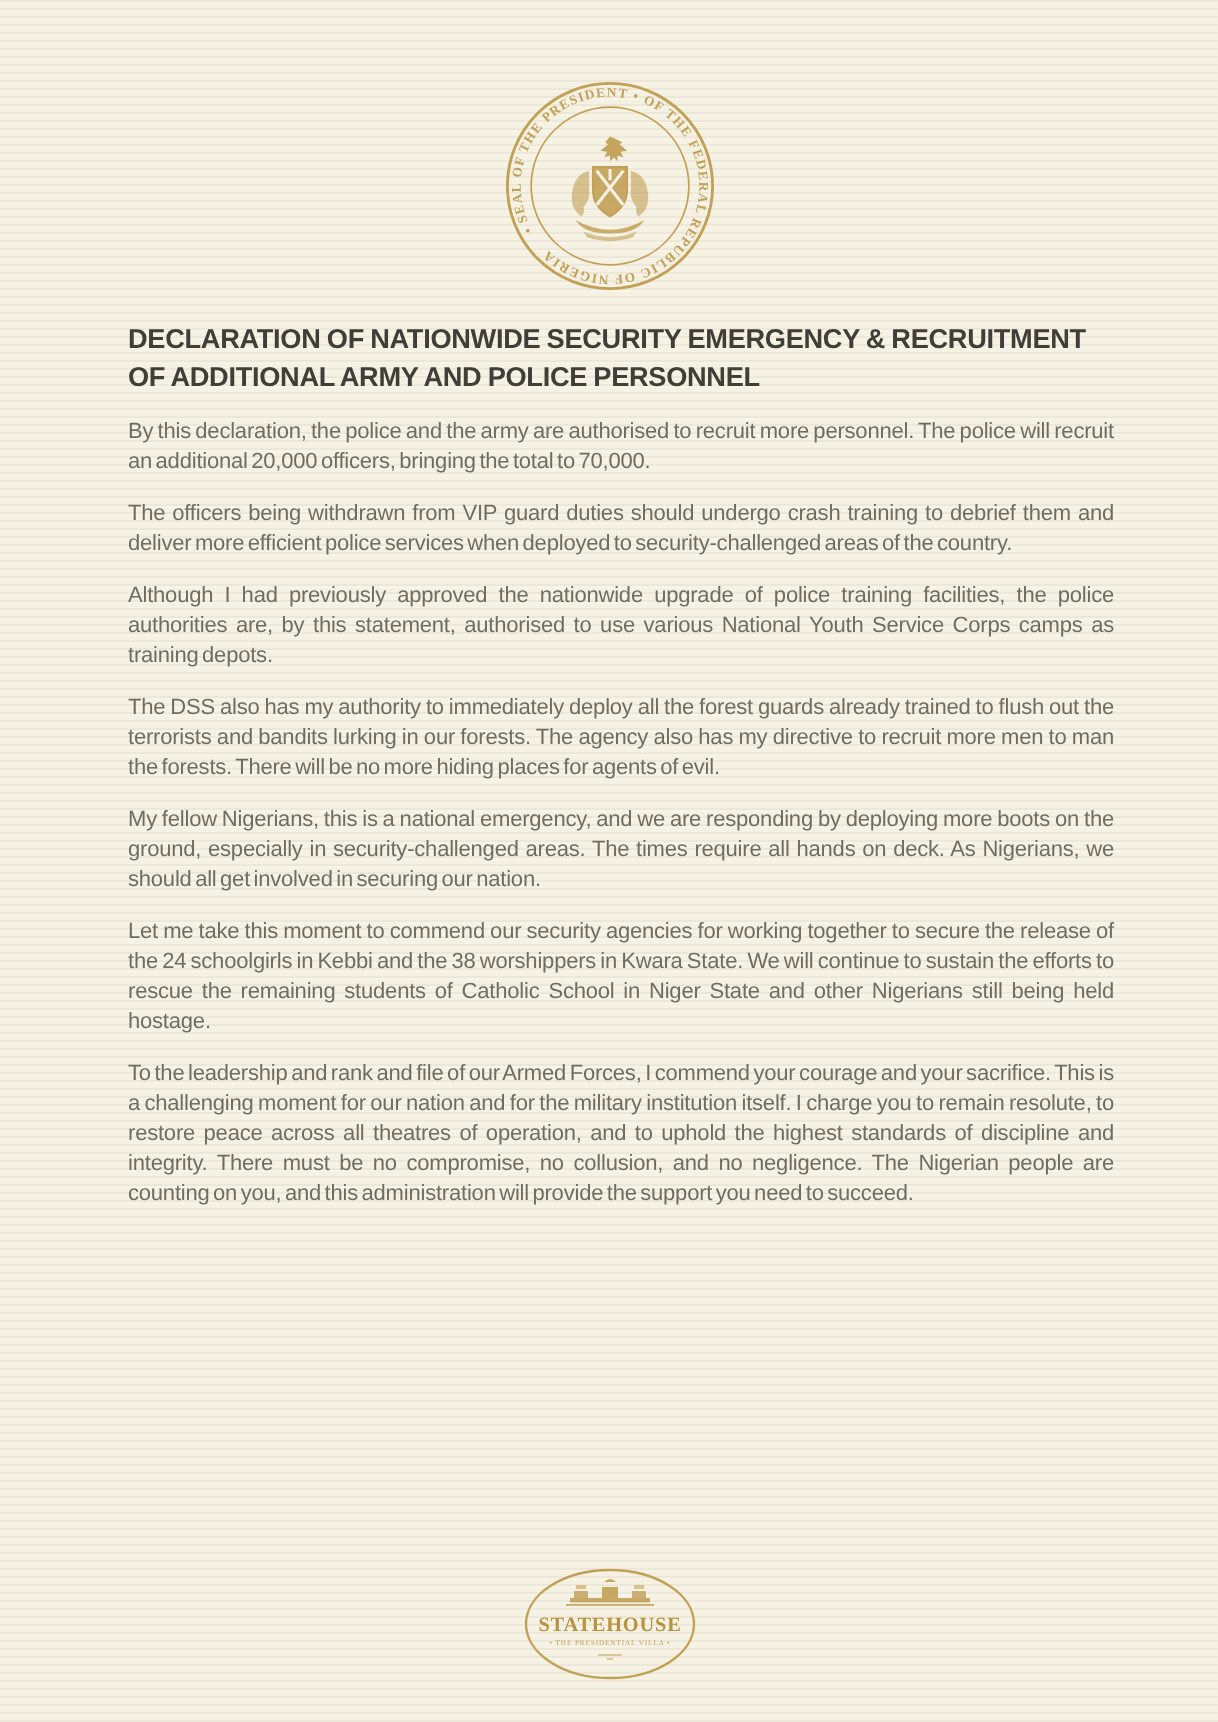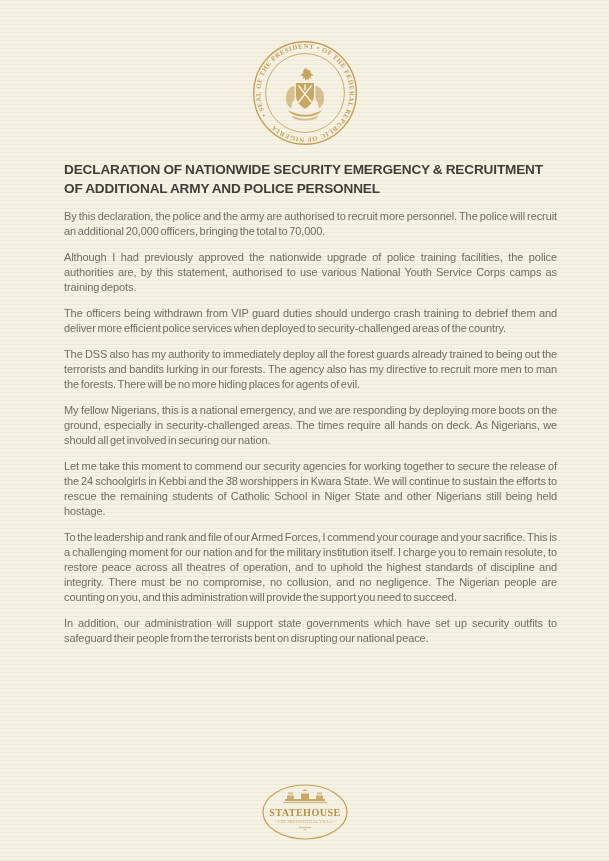--- a/index.html
+++ b/index.html
@@ -95,27 +95,26 @@
 
         <path d="M42 78 q18 10 36 0 q-4 7 -18 7 q-14 0 -18 -7 z" opacity="0.85"></path>
         <path d="M46 84 q14 6 28 0 l-2 3 q-12 4 -24 0 z" opacity="0.6"></path>
       </g>
     </svg>
   </div>
 
   <div class="content">
     <h1 class="doc-title">DECLARATION OF NATIONWIDE SECURITY EMERGENCY &amp; RECRUITMENT OF ADDITIONAL ARMY AND POLICE PERSONNEL</h1>
     <p class="para">By this declaration, the police and the army are authorised to recruit more personnel. The police will recruit an additional 20,000 officers, bringing the total to 70,000.</p>
+    <p class="para">The officers being withdrawn from VIP guard duties should undergo crash training to debrief them and deliver more efficient police services when deployed to security-challenged areas of the country.</p>
     <p class="para">Although I had previously approved the nationwide upgrade of police training facilities, the police authorities are, by this statement, authorised to use various National Youth Service Corps camps as training depots.</p>
-    <p class="para">The officers being withdrawn from VIP guard duties should undergo crash training to debrief them and deliver more efficient police services when deployed to security-challenged areas of the country.</p>
-    <p class="para">The DSS also has my authority to immediately deploy all the forest guards already trained to being out the terrorists and bandits lurking in our forests. The agency also has my directive to recruit more men to man the forests. There will be no more hiding places for agents of evil.</p>
+    <p class="para">The DSS also has my authority to immediately deploy all the forest guards already trained to flush out the terrorists and bandits lurking in our forests. The agency also has my directive to recruit more men to man the forests. There will be no more hiding places for agents of evil.</p>
     <p class="para">My fellow Nigerians, this is a national emergency, and we are responding by deploying more boots on the ground, especially in security-challenged areas. The times require all hands on deck. As Nigerians, we should all get involved in securing our nation.</p>
     <p class="para">Let me take this moment to commend our security agencies for working together to secure the release of the 24 schoolgirls in Kebbi and the 38 worshippers in Kwara State. We will continue to sustain the efforts to rescue the remaining students of Catholic School in Niger State and other Nigerians still being held hostage.</p>
     <p class="para">To the leadership and rank and file of our Armed Forces, I commend your courage and your sacrifice. This is a challenging moment for our nation and for the military institution itself. I charge you to remain resolute, to restore peace across all theatres of operation, and to uphold the highest standards of discipline and integrity. There must be no compromise, no collusion, and no negligence. The Nigerian people are counting on you, and this administration will provide the support you need to succeed.</p>
-    <p class="para">In addition, our administration will support state governments which have set up security outfits to safeguard their people from the terrorists bent on disrupting our national peace.</p>
   </div>
 
   <div class="footer-logo">
     <svg width="96" height="62" viewBox="0 0 96 62">
       <ellipse cx="48" cy="30" rx="42" ry="27" fill="none" stroke="#c2a056" stroke-width="1.2"></ellipse>
 
       <g fill="#c2a056">
         <rect x="28" y="17" width="40" height="2.2" opacity="0.9"></rect>
         <rect x="30" y="13.5" width="7" height="3.5" opacity="0.8"></rect>
         <rect x="44" y="11.5" width="8" height="5.5" opacity="0.9"></rect>

